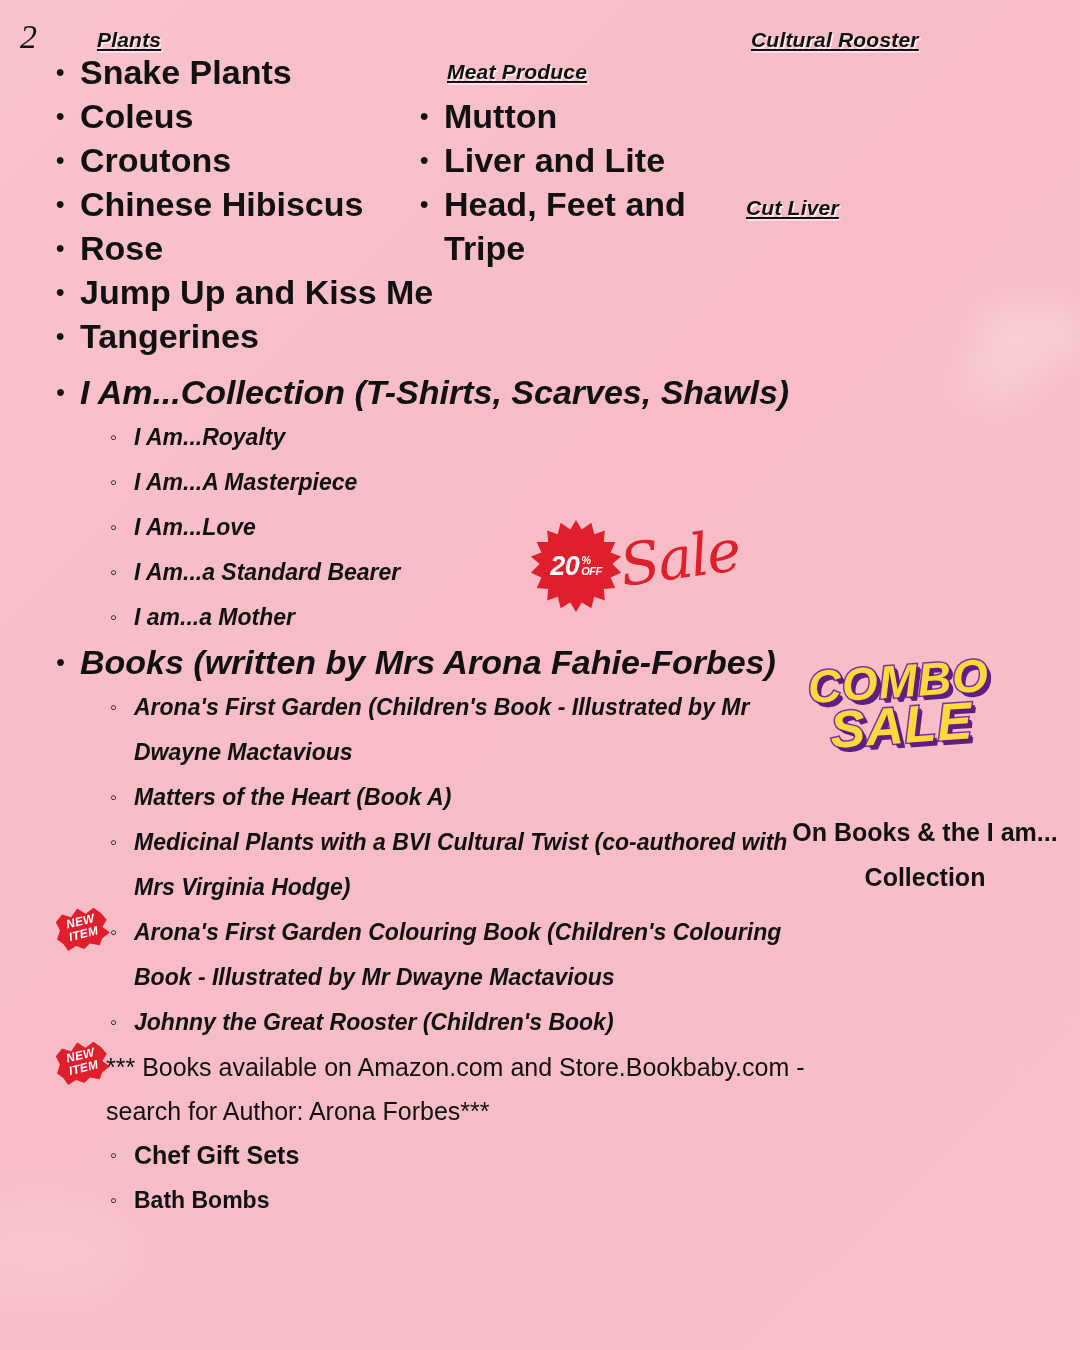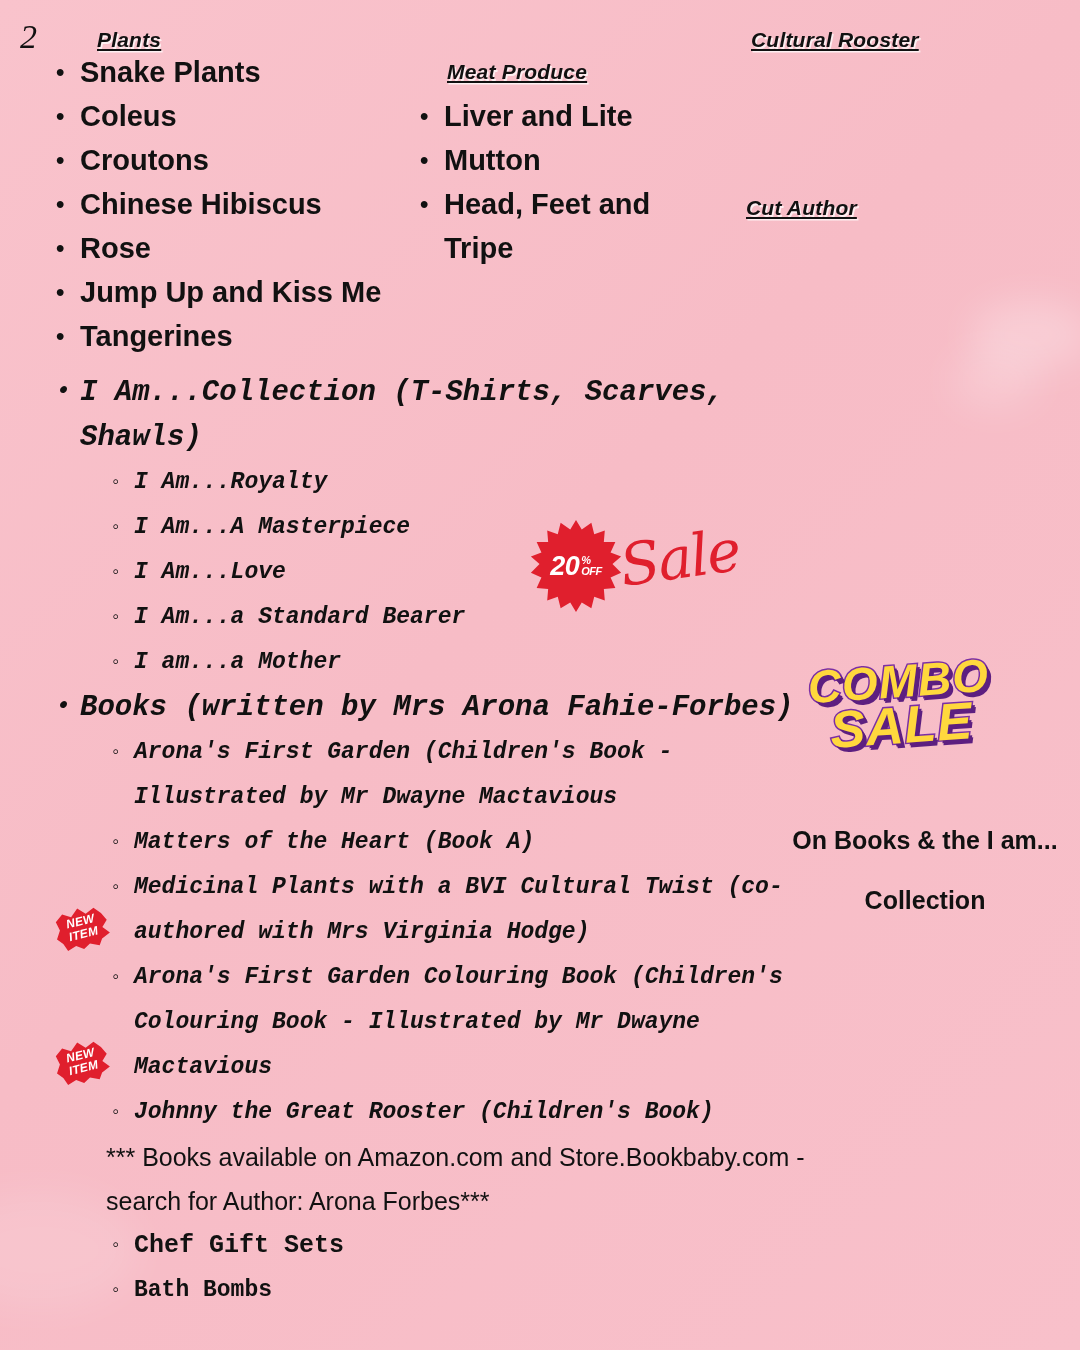--- a/index.html
+++ b/index.html
@@ -65,21 +65,21 @@
     margin: 0;
     padding: 0;
   }
   li {
     position: relative;
     font-weight: bold;
     color: #111;
   }
   .lvl1 > li {
     padding-left: 32px;
-    font-size: 29px;
+    font-size: 34px;
     line-height: 44px;
   }
   .lvl1 > li::before {
     content: "•";
     position: absolute;
     left: 8px;
     top: 0;
     font-size: 24px;
     line-height: 44px;
   }
@@ -112,21 +112,21 @@
     width: 300px;
   }
   #meat-list > li { line-height: 44px; }
 
   .main-flow {
     position: absolute;
     left: 48px;
     top: 370px;
     width: 760px;
   }
-  .main-flow > ul > li { line-height: 45px; font-family: Liberation Mono, monospace; }
+  .main-flow > ul > li { line-height: 45px; }
   .sub-block { margin-left: 56px; }
 
   .note {
     font-size: 25px;
     font-weight: normal;
     line-height: 44px;
     margin-left: 58px;
     color: #111;
   }
   .tail-block { margin-left: 56px; }
@@ -206,21 +206,21 @@
   .combo .w2 { font-size: 52px; }
 
   .combo-caption {
     position: absolute;
     left: 790px;
     top: 810px;
     width: 270px;
     text-align: center;
     font-size: 25px;
     font-weight: bold;
-    line-height: 60px;
+    line-height: 45px;
     color: #111;
   }
 
   
   .new-item {
     position: absolute;
     width: 56px;
     height: 44px;
     color: #fff;
     font-weight: bold;
@@ -253,35 +253,35 @@
 
   <div class="blob b1"></div>
   <div class="blob b2"></div>
   <div class="blob b3"></div>
 
   <div class="page-number">2</div>
 
   <div class="col-head hdr-plants">Plants</div>
   <div class="col-head hdr-meat">Meat Produce</div>
   <div class="col-head hdr-cultural">Cultural Rooster</div>
-  <div class="col-head hdr-herbs">Cut Author</div>
+  <div class="col-head hdr-herbs">Cut Liver</div>
 
   <ul class="lvl1" id="plants-list">
     <li>Snake Plants</li>
     <li>Coleus</li>
     <li>Croutons</li>
     <li>Chinese Hibiscus</li>
     <li>Rose</li>
     <li>Jump Up and Kiss Me</li>
     <li>Tangerines</li>
   </ul>
 
   <ul class="lvl1" id="meat-list">
+    <li>Mutton</li>
     <li>Liver and Lite</li>
-    <li>Mutton</li>
     <li>Head, Feet and Tripe</li>
   </ul>
 
   <div class="main-flow">
     <ul class="lvl1">
       <li class="italic">I Am...Collection (T-Shirts, Scarves, Shawls)</li>
     </ul>
     <ul class="lvl2 sub-block">
       <li>I Am...Royalty</li>
       <li>I Am...A Masterpiece</li>

